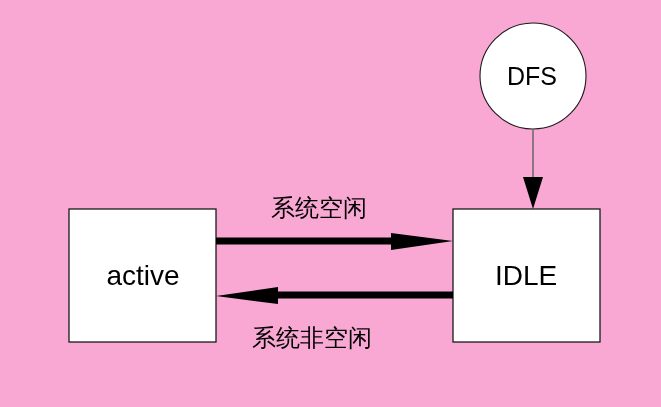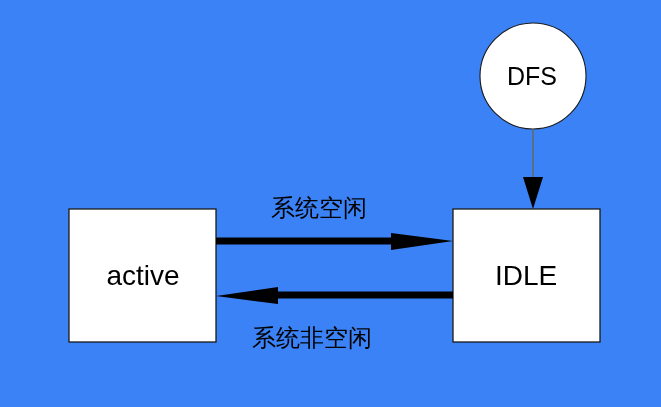--- a/index.html
+++ b/index.html
@@ -4,21 +4,21 @@
 <style>
   html, body {
     margin: 0;
     padding: 0;
     background: #ffffff;
   }
   .canvas-wrap {
     position: relative;
     width: 661px;
     height: 407px;
-    background: #3b82f6;
+    background: #f9a8d4;
     overflow: hidden;
     font-family: "Liberation Sans", "DejaVu Sans", sans-serif;
   }
   svg {
     display: block;
   }
   .node-shape {
     fill: #ffffff;
     stroke: #1a1a1a;
     stroke-width: 1.3;

